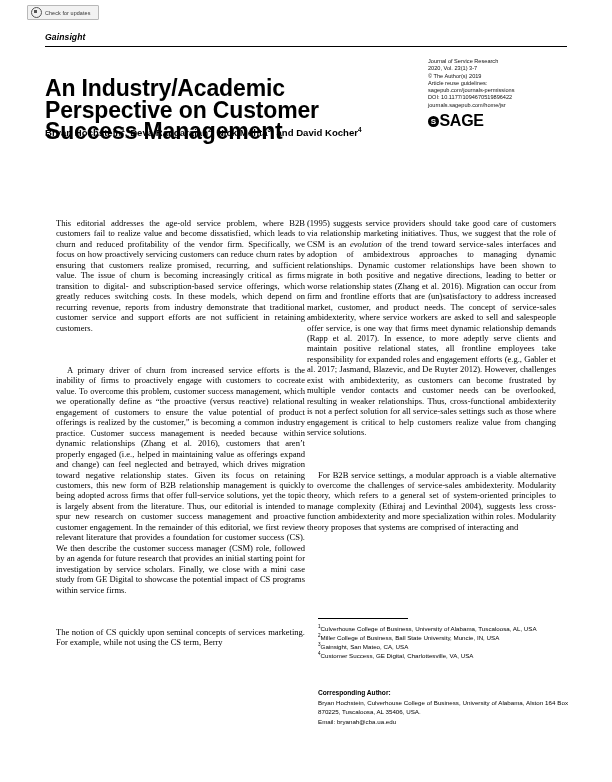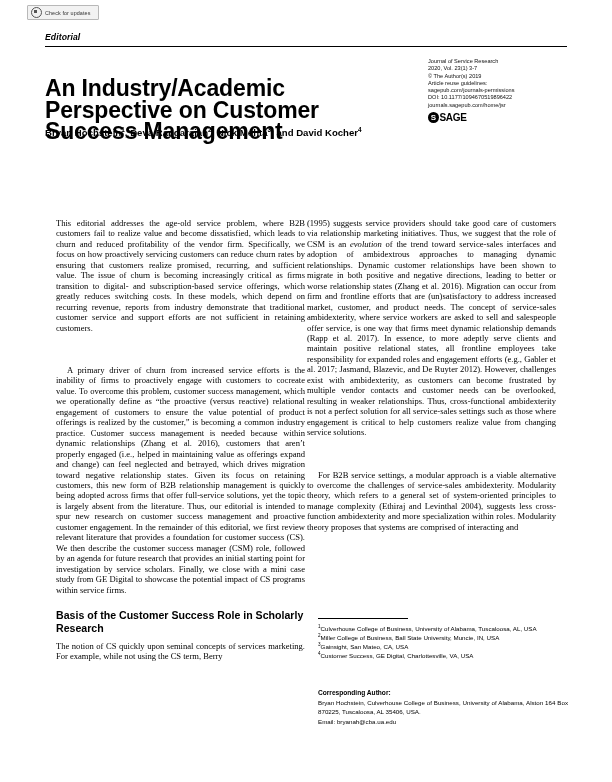--- a/index.html
+++ b/index.html
@@ -106,21 +106,21 @@
     background: #000;
     color: #fff;
     font-size: 8px;
     font-weight: bold;
     display: flex;
     align-items: center;
     justify-content: center;
     margin-right: 0.5px;
   }
   .sage-logo .sage-word {
-    font-size: 10px;
+    font-size: 16px;
     font-weight: bold;
     letter-spacing: -0.3px;
   }
 
   
   .article-title {
     position: absolute;
     left: 45px;
     top: 63px;
     width: 360px;
@@ -224,21 +224,21 @@
   .corresponding .corr-email { margin-top: 0.5px; }
 </style>
 </head>
 <body>
 
 <div class="updates-badge">
   <span class="badge-icon"></span>
   <span class="badge-label">Check for updates</span>
 </div>
 
-<div class="running-head">Editorial</div>
+<div class="running-head">Gainsight</div>
 <div class="head-rule"></div>
 
 <div class="journal-meta">
   <div>Journal of Service Research</div>
   <div>2020, Vol. 23(1) 3-7</div>
   <div>© The Author(s) 2019</div>
   <div>Article reuse guidelines:</div>
   <div>sagepub.com/journals-permissions</div>
   <div>DOI: 10.1177/1094670519896422</div>
   <div>journals.sagepub.com/home/jsr</div>
@@ -248,21 +248,20 @@
   <span class="sage-mark">S</span>
   <span class="sage-word">SAGE</span>
 </div>
 
 <h1 class="article-title">An Industry/Academic Perspective on Customer Success Management</h1>
 <div class="authors">Bryan Hochstein<sup>1</sup>, Deva Rangarajan<sup>2</sup>, Nick Mehta<sup>3</sup>, and David Kocher<sup>4</sup></div>
 
 <div class="col col-left">
   <p>This editorial addresses the age-old service problem, where B2B customers fail to realize value and become dissatisfied, which leads to churn and reduced profitability of the vendor firm. Specifically, we focus on how proactively servicing customers can reduce churn rates by ensuring that customers realize promised, recurring, and sufficient value. The issue of churn is becoming increasingly critical as firms transition to digital- and subscription-based service offerings, which greatly reduces switching costs. In these models, which depend on recurring revenue, reports from industry demonstrate that traditional customer service and support efforts are not sufficient in retaining customers.</p>
   <p>A primary driver of churn from increased service efforts is the inability of firms to proactively engage with customers to cocreate value. To overcome this problem, customer success management, which we operationally define as “the proactive (versus reactive) relational engagement of customers to ensure the value potential of product offerings is realized by the customer,” is becoming a common industry practice. Customer success management is needed because within dynamic relationships (Zhang et al. 2016), customers that aren’t properly engaged (i.e., helped in maintaining value as offerings expand and change) can feel neglected and betrayed, which drives migration toward negative relationship states. Given its focus on retaining customers, this new form of B2B relationship management is quickly being adopted across firms that offer full-service solutions, yet the topic is largely absent from the literature. Thus, our editorial is intended to spur new research on customer success management and proactive customer engagement. In the remainder of this editorial, we first review relevant literature that provides a foundation for customer success (CS). We then describe the customer success manager (CSM) role, followed by an agenda for future research that provides an initial starting point for investigation by service scholars. Finally, we close with a mini case study from GE Digital to showcase the potential impact of CS programs within service firms.</p>
-  <h2 class="section-heading">Basis of the Customer Success Role in Scholarly Research</h2>
   <p class="after-heading">The notion of CS quickly upon seminal concepts of services marketing. For example, while not using the CS term, Berry</p>
 </div>
 
 <div class="col col-right">
   <p>(1995) suggests service providers should take good care of customers via relationship marketing initiatives. Thus, we suggest that the role of CSM is an <i>evolution</i> of the trend toward service-sales interfaces and adoption of ambidextrous approaches to managing dynamic relationships. Dynamic customer relationships have been shown to migrate in both positive and negative directions, leading to better or worse relationship states (Zhang et al. 2016). Migration can occur from firm and frontline efforts that are (un)satisfactory to address increased market, customer, and product needs. The concept of service-sales ambidexterity, where service workers are asked to sell and salespeople offer service, is one way that firms meet dynamic relationship demands (Rapp et al. 2017). In essence, to more adeptly serve clients and maintain positive relational states, all frontline employees take responsibility for expanded roles and engagement efforts (e.g., Gabler et al. 2017; Jasmand, Blazevic, and De Ruyter 2012). However, challenges exist with ambidexterity, as customers can become frustrated by multiple vendor contacts and customer needs can be overlooked, resulting in weaker relationships. Thus, cross-functional ambidexterity is not a perfect solution for all service-sales settings such as those where engagement is critical to help customers realize value from changing service solutions.</p>
   <p>For B2B service settings, a modular approach is a viable alternative to overcome the challenges of service-sales ambidexterity. Modularity theory, which refers to a general set of system-oriented principles to manage complexity (Ethiraj and Levinthal 2004), suggests less cross-function ambidexterity and more specialization within roles. Modularity theory proposes that systems are comprised of interacting and</p>
 </div>
 
 <div class="foot-rule"></div>
 <div class="affiliations">

